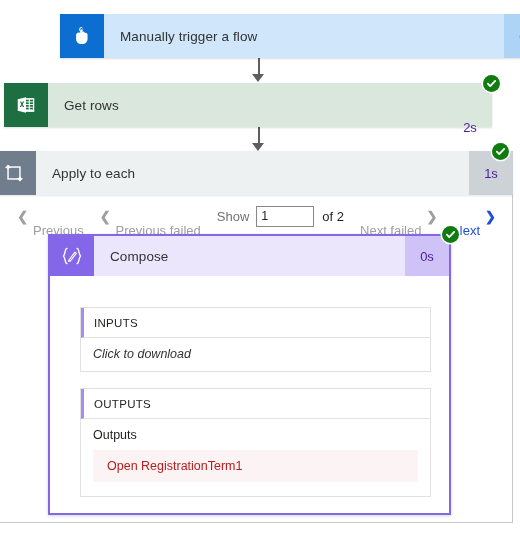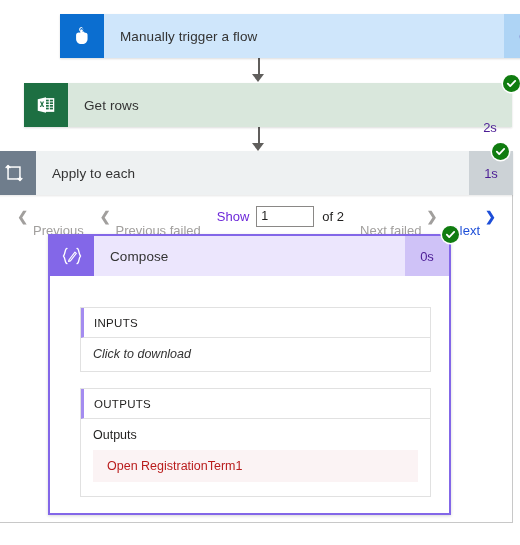--- a/index.html
+++ b/index.html
@@ -73,21 +73,21 @@
   #trigger-card {
     left: 24px; top: 14px; width: 488px;
     background: #cfe6fb;
     margin-left: 36px;
   }
   #trigger-card .card-icon { background: #0b6ed0; }
   #trigger-card .card-dur  { background: #aed4f5; }
 
   
   #getrows-card {
-    left: 24px; top: 83px; width: 488px;
+    left: 4px; top: 83px; width: 488px;
     background: #d9e7dc;
   }
   #getrows-card .card-icon { background: #1d6f42; }
   #getrows-card .card-dur  { background: #b8d3be; margin-top: 44px; }
 
   
   #applytoeach-container {
     position: absolute;
     left: -8px;
     top: 151px;
@@ -125,21 +125,21 @@
     gap: 5px;
     padding: 0 8px;
     white-space: nowrap;
     color: #1d4ed8;
     cursor: pointer;
     user-select: none;
   }
   .pg-btn.disabled { color: #a19f9d; cursor: default; }
   .pg-chev { font-size: 13px; font-weight: bold; line-height: 1; }
   .pg-label { font-size: 13px; margin-top: 28px; }
-  #pg-show-label { padding: 0 7px 0 8px; color: #6d28d9; }
+  #pg-show-label { padding: 0 7px 0 8px; color: #737373; }
   #pg-page-input {
     width: 58px;
     height: 21px;
     border: 1px solid #8a8886;
     background: #ffffff;
     font-family: "Liberation Sans", sans-serif;
     font-size: 12.5px;
     color: #201f1e;
     padding: 0 4px;
     outline: none;

